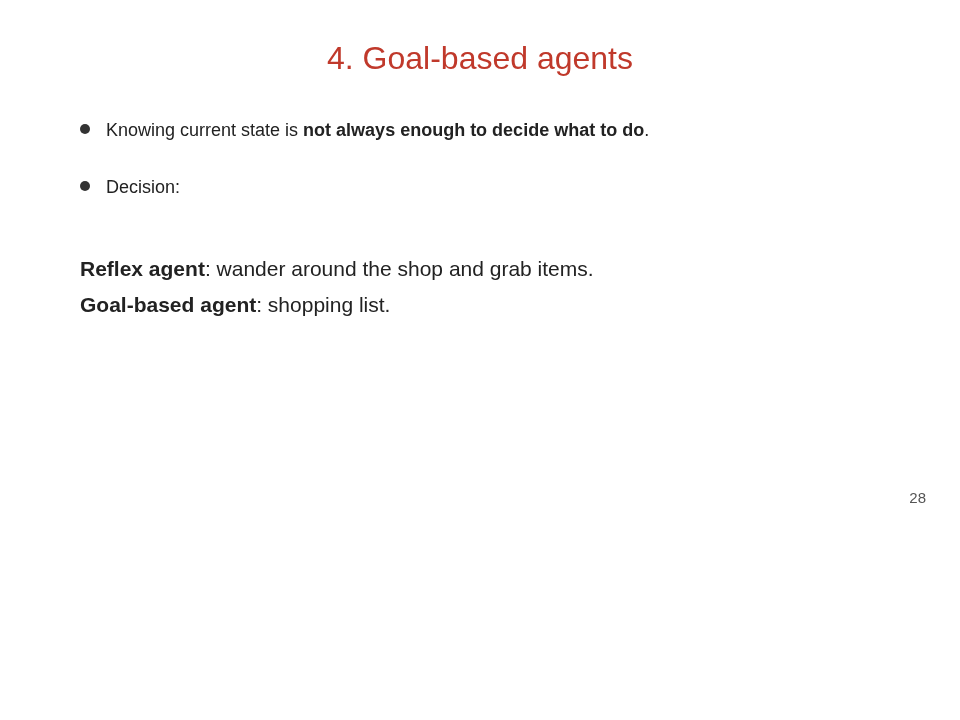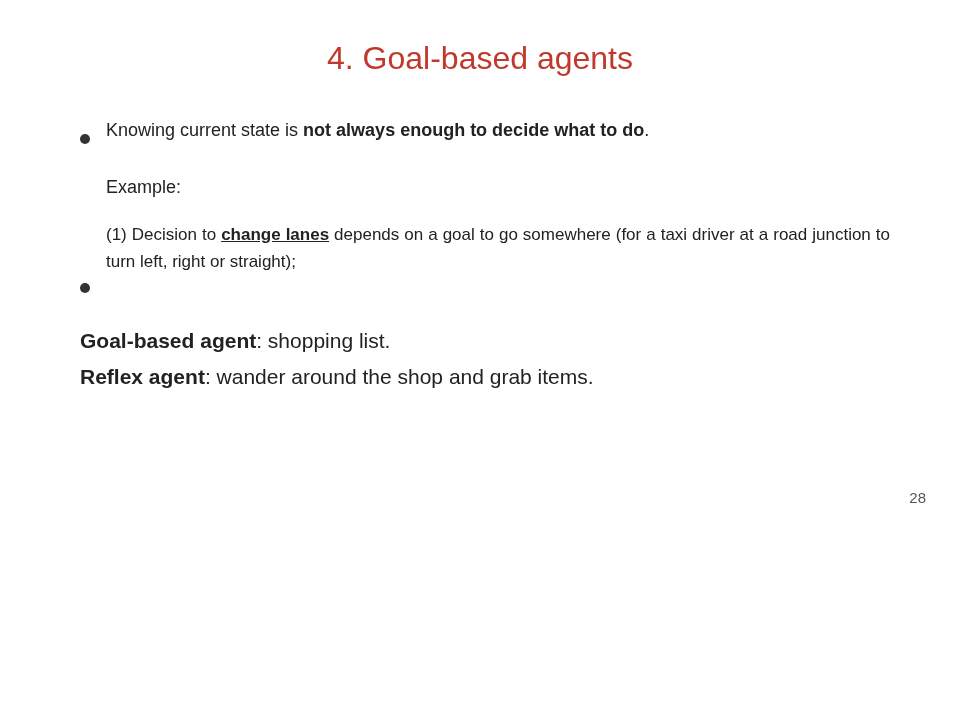--- a/index.html
+++ b/index.html
@@ -31,21 +31,21 @@
       text-align: center;
       margin-bottom: 40px;
     }
 
     .content-area {
       padding-left: 10px;
     }
 
     .bullet-item {
       display: flex;
-      align-items: flex-end;
+      align-items: flex-start;
       margin-bottom: 30px;
     }
 
     .bullet-dot {
       width: 10px;
       height: 10px;
       background: #333;
       border-radius: 50%;
       margin-top: 7px;
       margin-right: 16px;
@@ -111,35 +111,32 @@
     <div class="bullet-item">
       <div class="bullet-dot"></div>
       <div class="bullet-text">
         <span>Knowing current state is </span><span class="bold">not always enough to decide what to do</span><span>.</span>
       </div>
     </div>
 
     <div class="bullet-item">
       <div class="bullet-dot"></div>
       <div class="bullet-text">
-        <span>Example:</span>
+        <span>Decision:</span>
 
         <div class="sub-content">
-          <div class="sub-item">
-            <span>(1)  Decision to </span><span class="bold underline">change lanes</span><span> depends on a goal to go somewhere (for a taxi driver at a road junction to turn left, right or straight);</span>
-          </div>
         </div>
       </div>
     </div>
 
     <div class="reflex-section">
       <div class="reflex-line">
-        <span class="bold">Goal-based agent</span><span>: shopping list.</span>
+        <span class="bold">Reflex agent</span><span>: wander around the shop and grab items.</span>
       </div>
       <div class="reflex-line">
-        <span class="bold">Reflex agent</span><span>: wander around the shop and grab items.</span>
+        <span class="bold">Goal-based agent</span><span>: shopping list.</span>
       </div>
     </div>
 
   </div>
 
   <div class="page-number">28</div>
 </div>
 
 </body></html>

